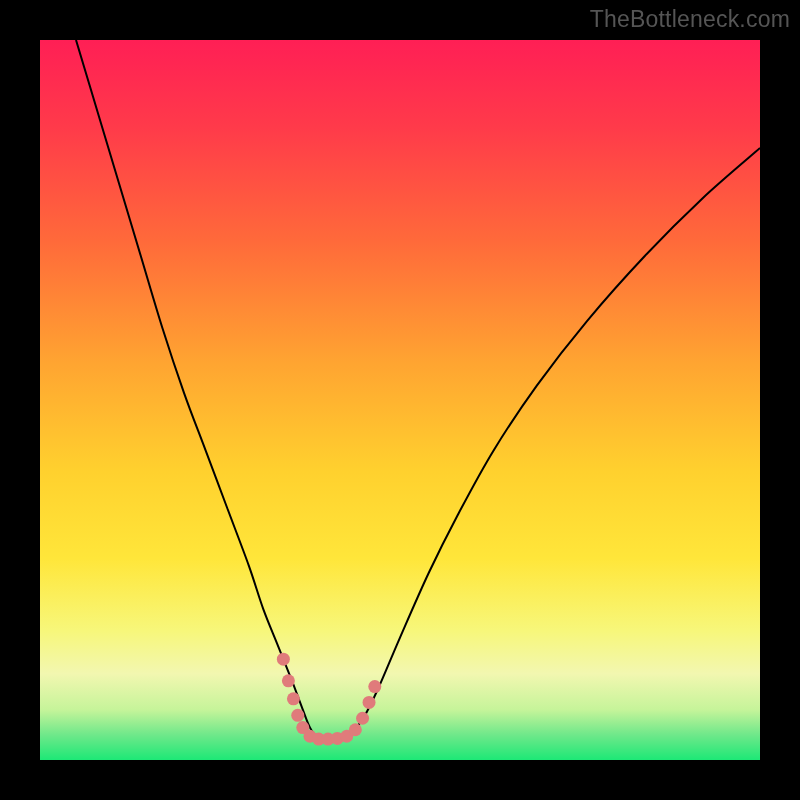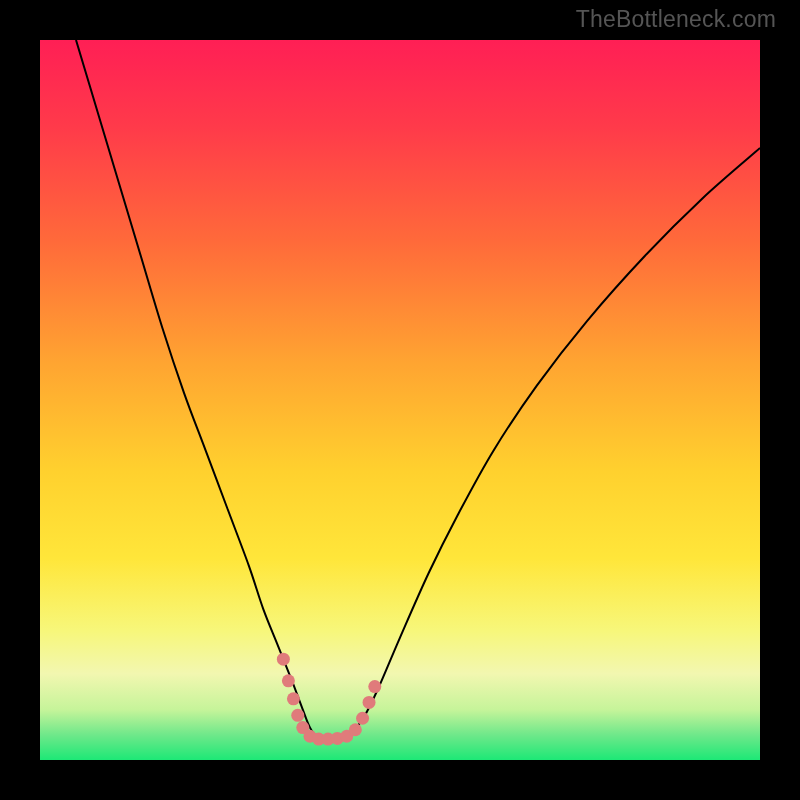--- a/index.html
+++ b/index.html
@@ -22,21 +22,21 @@
   .plot-area {
     position: absolute;
     left: 40px;
     top: 40px;
     width: 720px;
     height: 720px;
   }
   .watermark {
     position: absolute;
     top: 6px;
-    right: 24px;
+    right: 10px;
     color: #555;
     font-size: 23px;
     font-weight: 500;
     letter-spacing: 0.2px;
   }
   svg { display: block; }
 </style>
 </head>
 <body>
 

